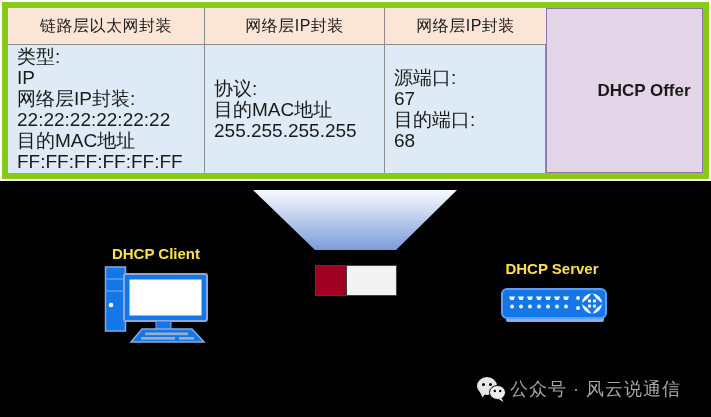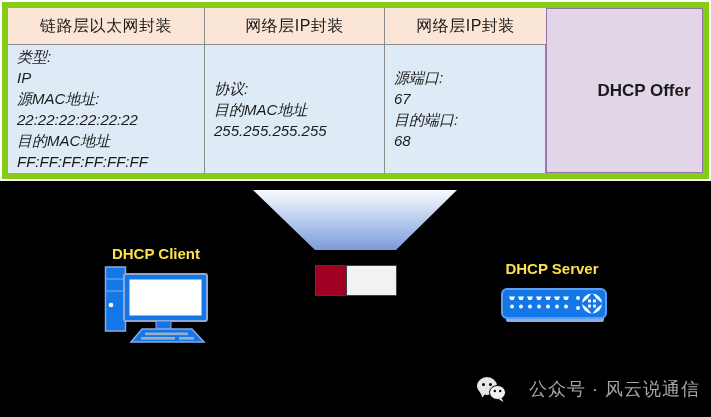--- a/index.html
+++ b/index.html
@@ -23,21 +23,21 @@
   .cell{box-sizing:border-box;}
   .hcell{
     background:#FBE5D6;border-right:1px solid #8c8c8c;border-bottom:1px solid #8c8c8c;
     display:flex;align-items:center;justify-content:center;
     font-size:16px;letter-spacing:.5px;
   }
   .hcell.c3{border-right:none;}
   .bcell{
     background:#DEEBF7;border-right:1px solid #8c8c8c;
     display:flex;flex-direction:column;justify-content:center;
-    padding-left:9px;font-size:15px;line-height:21px;font-style:italic;
+    padding-left:9px;font-size:19px;line-height:21px;
   }
   .b1{grid-row:2;grid-column:1;}
   .b2{grid-row:2;grid-column:2;}
   .b3{grid-row:2;grid-column:3;}
   .payload{
     grid-row:1 / span 2;grid-column:4;
     background:#E1D5E7;box-shadow:inset 0 0 0 1px #9673A6;
     display:flex;flex-direction:column;align-items:center;justify-content:center;
     font-weight:bold;font-size:17px;line-height:22px;padding-left:39px;
   }
@@ -52,21 +52,21 @@
   .node-label{
     position:absolute;width:120px;text-align:center;
     color:#fde047;font-weight:bold;font-size:15px;
   }
   .client-label{left:96px;top:245px;}
   .server-label{left:492px;top:260px;}
   .client-icon{position:absolute;left:104px;top:265px;}
   .server-icon{position:absolute;left:501px;top:288px;}
   .watermark{
     position:absolute;left:476px;top:376px;height:26px;
-    display:flex;align-items:center;gap:23px;
+    display:flex;align-items:center;gap:4px;
   }
   .watermark-text{
     color:#A8A8A8;font-size:18px;letter-spacing:1px;white-space:nowrap;
   }
 </style>
 </head>
 <body>
 
 <div class="stage">
 
@@ -77,21 +77,21 @@
       <div class="cell hcell c2">网络层IP封装</div>
       <div class="cell hcell c3">网络层IP封装</div>
 
       <div class="cell payload">
         <div>DHCP Offer</div>
       </div>
 
       <div class="cell bcell b1">
         <div>类型:</div>
         <div>IP</div>
-        <div>源MAC地址:</div>
+        <div>网络层IP封装:</div>
         <div>22:22:22:22:22:22</div>
         <div>目的MAC地址</div>
         <div>FF:FF:FF:FF:FF:FF</div>
       </div>
 
       <div class="cell bcell b2">
         <div>协议:</div>
         <div>目的MAC地址</div>
         <div>255.255.255.255</div>
       </div>

